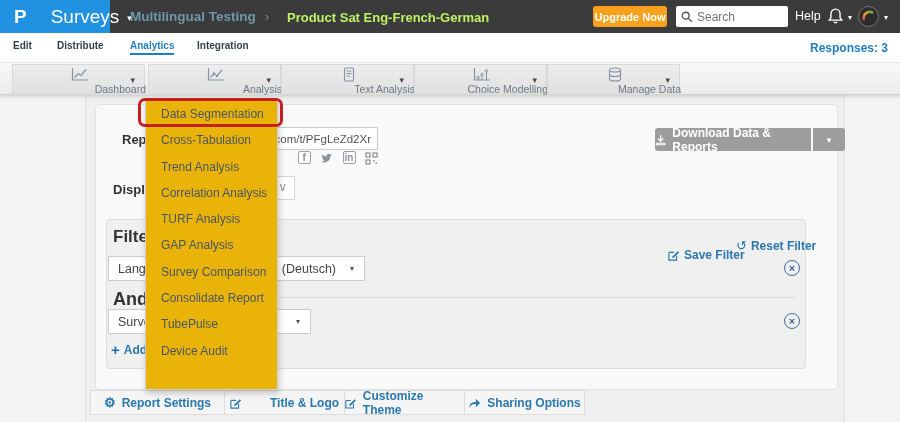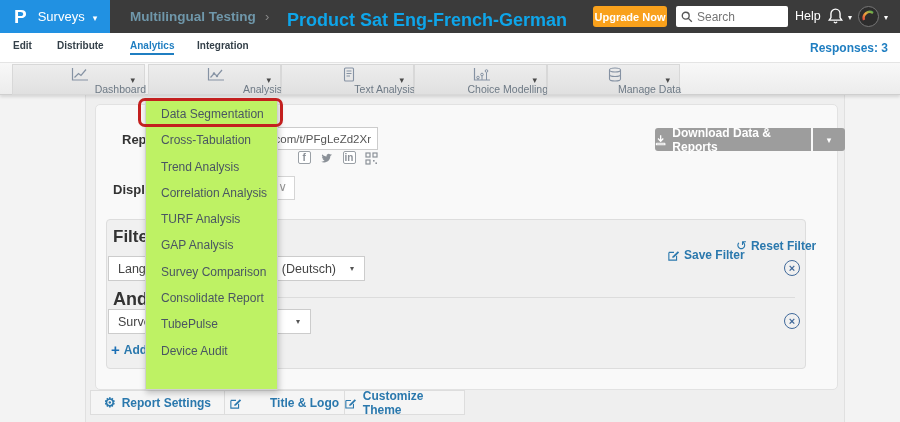--- a/index.html
+++ b/index.html
@@ -6,25 +6,25 @@
   body { background:#fff; }
   .app { position:relative; width:900px; height:422px; overflow:hidden;
          font-family:"Liberation Sans", sans-serif; background:#f3f3f3; }
   .abs { position:absolute; }
 
   
   .header { left:0; top:0; width:900px; height:33px; background:#3b3b3b; z-index:10; }
   .logo-block { left:0; top:0; width:110px; height:33px; background:#2191e2; color:#fff;
                 display:flex; align-items:center; cursor:pointer; }
   .logo-p { font-size:19px; font-weight:bold; margin-left:14px; }
-  .logo-prod { font-size:13px; margin-left:11px; }
+  .logo-prod { font-size:19px; margin-left:24px; }
   .logo-caret { font-size:9px; margin-left:8px; margin-top:2px; }
   .crumb-parent { left:130px; top:9px; color:#6f97aa; font-size:13.5px; font-weight:bold; cursor:pointer; }
   .crumb-sep { left:265px; top:9px; color:#8a8a8a; font-size:13px; }
-  .crumb-current { left:287px; top:10px; color:#0ea5e9; font-size:18px; font-weight:bold; }
+  .crumb-current { left:287px; top:10px; color:#bef264; font-size:13px; font-weight:bold; }
   .upgrade-btn { left:593px; top:6px; width:74px; height:21px; background:#f9a11c; border-radius:3px;
                  color:#fff; font-size:11px; font-weight:bold; display:flex; align-items:center;
                  justify-content:center; cursor:pointer; }
   .search-box { left:676px; top:6px; width:112px; height:21px; background:#fff; border-radius:2px;
                 display:flex; align-items:center; padding:0 5px; }
   .search-box input { border:none; outline:none; width:86px; font-size:12px; color:#444;
                       font-family:"Liberation Sans",sans-serif; margin-left:4px; }
   .help-link { left:795px; top:9px; color:#fff; font-size:12.5px; cursor:pointer; }
   .bell-wrap { left:827px; top:7px; cursor:pointer; }
   .hdr-caret { color:#fff; font-size:8px; }
@@ -100,21 +100,21 @@
                 color:#40699a; font-size:11px; font-weight:bold; text-align:center; line-height:14px;
                 cursor:pointer; z-index:2; }
   .rm1 { left:784px; top:260px; }
   .rm2 { left:784px; top:313px; }
   .and-label { left:113px; top:289px; font-size:18px; font-weight:bold; color:#333; z-index:2; }
   .and-line { left:137px; top:297px; width:658px; height:1px; background:#dcdcdc; z-index:1; }
   .add-link { left:111px; top:341px; z-index:2; }
   .add-plus { font-size:15px; font-weight:bold; color:#1b6fb5; }
 
   
-  .menu { left:145px; top:100px; width:133px; height:290px; background:#bef264;
+  .menu { left:145px; top:100px; width:133px; height:290px; background:#eab308;
           border:1px solid #d0d0d0; box-shadow:1px 3px 6px rgba(0,0,0,0.22); z-index:50; }
   .menu-item { height:26.3px; line-height:26.3px; padding-left:15px; font-size:12px;
                color:#4a5662; cursor:pointer; white-space:nowrap; }
   .red-box { left:138px; top:98px; width:145px; height:29px; border:3px solid #c3201f;
              border-radius:7px; z-index:60; pointer-events:none; }
 
   
   .ftabs { left:90px; top:390px; height:25px; display:flex; z-index:5; }
   .ftab { height:25px; background:#f5f5f5; border:1px solid #ddd; border-left:none;
           display:flex; align-items:center; justify-content:center; gap:6px;
@@ -348,15 +348,21 @@
       </svg>
       <span>Title &amp; Logo</span>
     </div>
     <div class="ftab t3">
       <svg width="12" height="12" viewBox="0 0 14 14">
         <path d="M1 4 H7 M1 4 V13 H10 V8" fill="none" stroke="#2a78ad" stroke-width="1.3"></path>
         <path d="M5.5 8.5 L11.5 2.5 L13 4 L7 10 L5 10.5 Z" fill="#2a78ad"></path>
       </svg>
       <span>Customize Theme</span>
     </div>
+    <div class="ftab t4">
+      <svg width="13" height="12" viewBox="0 0 14 13">
+        <path d="M1.5 12 C1.5 6.5 5 5.3 8.5 5.3 V2 L13 6.5 L8.5 11 V7.7 C5.8 7.7 3.5 8 1.5 12 Z" fill="#2a78ad"></path>
+      </svg>
+      <span>Sharing Options</span>
+    </div>
   </div>
 
 </div>
 
 </body></html>

